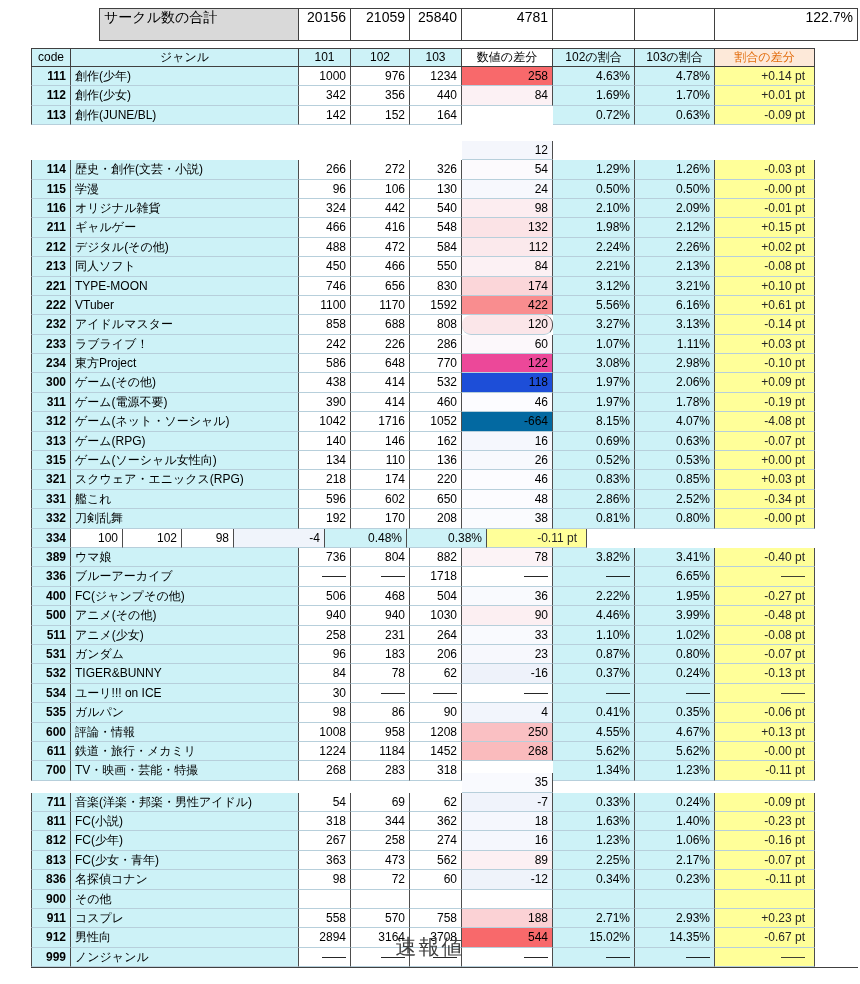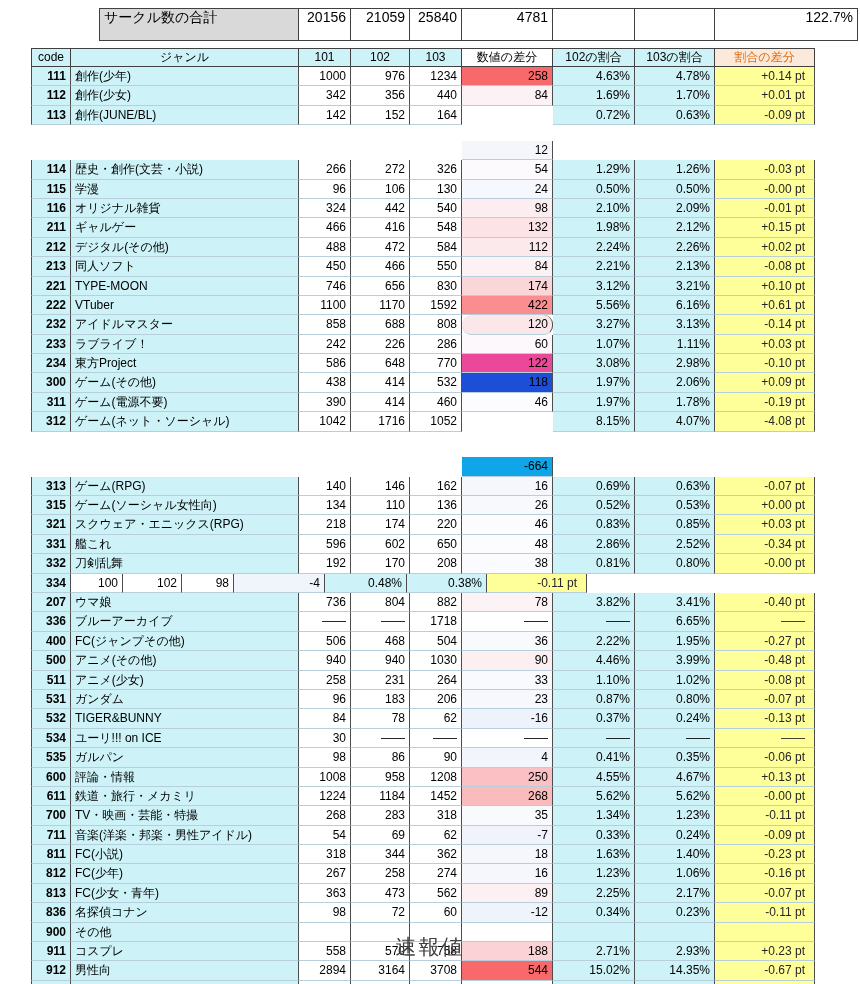--- a/index.html
+++ b/index.html
@@ -255,21 +255,21 @@
         <div class="dcell wr102 cyan right">1.97%</div>
         <div class="dcell wr103 cyan right">1.78%</div>
         <div class="dcell wrdiff yellow right pt">-0.19 pt</div>
       </div>
       <div class="row">
         <div class="dcell w-code cyan right">312</div>
         <div class="dcell w-genre cyan left">ゲーム(ネット・ソーシャル)</div>
         <div class="dcell w101 right">1042</div>
         <div class="dcell w102 right">1716</div>
         <div class="dcell w103 right">1052</div>
-        <div class="dcell wdiff right" style="background: #0ea5e9; margin-top: 45px;">-664</div>
+        <div class="dcell wdiff right" style="background: #0369a1;">-664</div>
         <div class="dcell wr102 cyan right">8.15%</div>
         <div class="dcell wr103 cyan right">4.07%</div>
         <div class="dcell wrdiff yellow right pt">-4.08 pt</div>
       </div>
       <div class="row">
         <div class="dcell w-code cyan right">313</div>
         <div class="dcell w-genre cyan left">ゲーム(RPG)</div>
         <div class="dcell w101 right">140</div>
         <div class="dcell w102 right">146</div>
         <div class="dcell w103 right">162</div>
@@ -326,21 +326,21 @@
         <div class="dcell w-code cyan right">334</div>
         <div class="dcell w101 right">100</div>
         <div class="dcell w102 right">102</div>
         <div class="dcell w103 right">98</div>
         <div class="dcell wdiff right" style="background: rgb(240, 244, 251);">-4</div>
         <div class="dcell wr102 cyan right">0.48%</div>
         <div class="dcell wr103 cyan right">0.38%</div>
         <div class="dcell wrdiff yellow right pt">-0.11 pt</div>
       </div>
       <div class="row">
-        <div class="dcell w-code cyan right">207</div>
+        <div class="dcell w-code cyan right">389</div>
         <div class="dcell w-genre cyan left">ウマ娘</div>
         <div class="dcell w101 right">736</div>
         <div class="dcell w102 right">804</div>
         <div class="dcell w103 right">882</div>
         <div class="dcell wdiff right" style="background: rgb(252, 243, 246);">78</div>
         <div class="dcell wr102 cyan right">3.82%</div>
         <div class="dcell wr103 cyan right">3.41%</div>
         <div class="dcell wrdiff yellow right pt">-0.40 pt</div>
       </div>
       <div class="row">
@@ -452,21 +452,21 @@
         <div class="dcell wr102 cyan right">5.62%</div>
         <div class="dcell wr103 cyan right">5.62%</div>
         <div class="dcell wrdiff yellow right pt">-0.00 pt</div>
       </div>
       <div class="row">
         <div class="dcell w-code cyan right">700</div>
         <div class="dcell w-genre cyan left">TV・映画・芸能・特撮</div>
         <div class="dcell w101 right">268</div>
         <div class="dcell w102 right">283</div>
         <div class="dcell w103 right">318</div>
-        <div class="dcell wdiff right" style="background: rgb(249, 250, 254);">35</div>
+        <div class="dcell wdiff right" style="background: rgb(249, 250, 254); margin-top: 12px;">35</div>
         <div class="dcell wr102 cyan right">1.34%</div>
         <div class="dcell wr103 cyan right">1.23%</div>
         <div class="dcell wrdiff yellow right pt">-0.11 pt</div>
       </div>
       <div class="row">
         <div class="dcell w-code cyan right">711</div>
         <div class="dcell w-genre cyan left">音楽(洋楽・邦楽・男性アイドル)</div>
         <div class="dcell w101 right">54</div>
         <div class="dcell w102 right">69</div>
         <div class="dcell w103 right">62</div>

